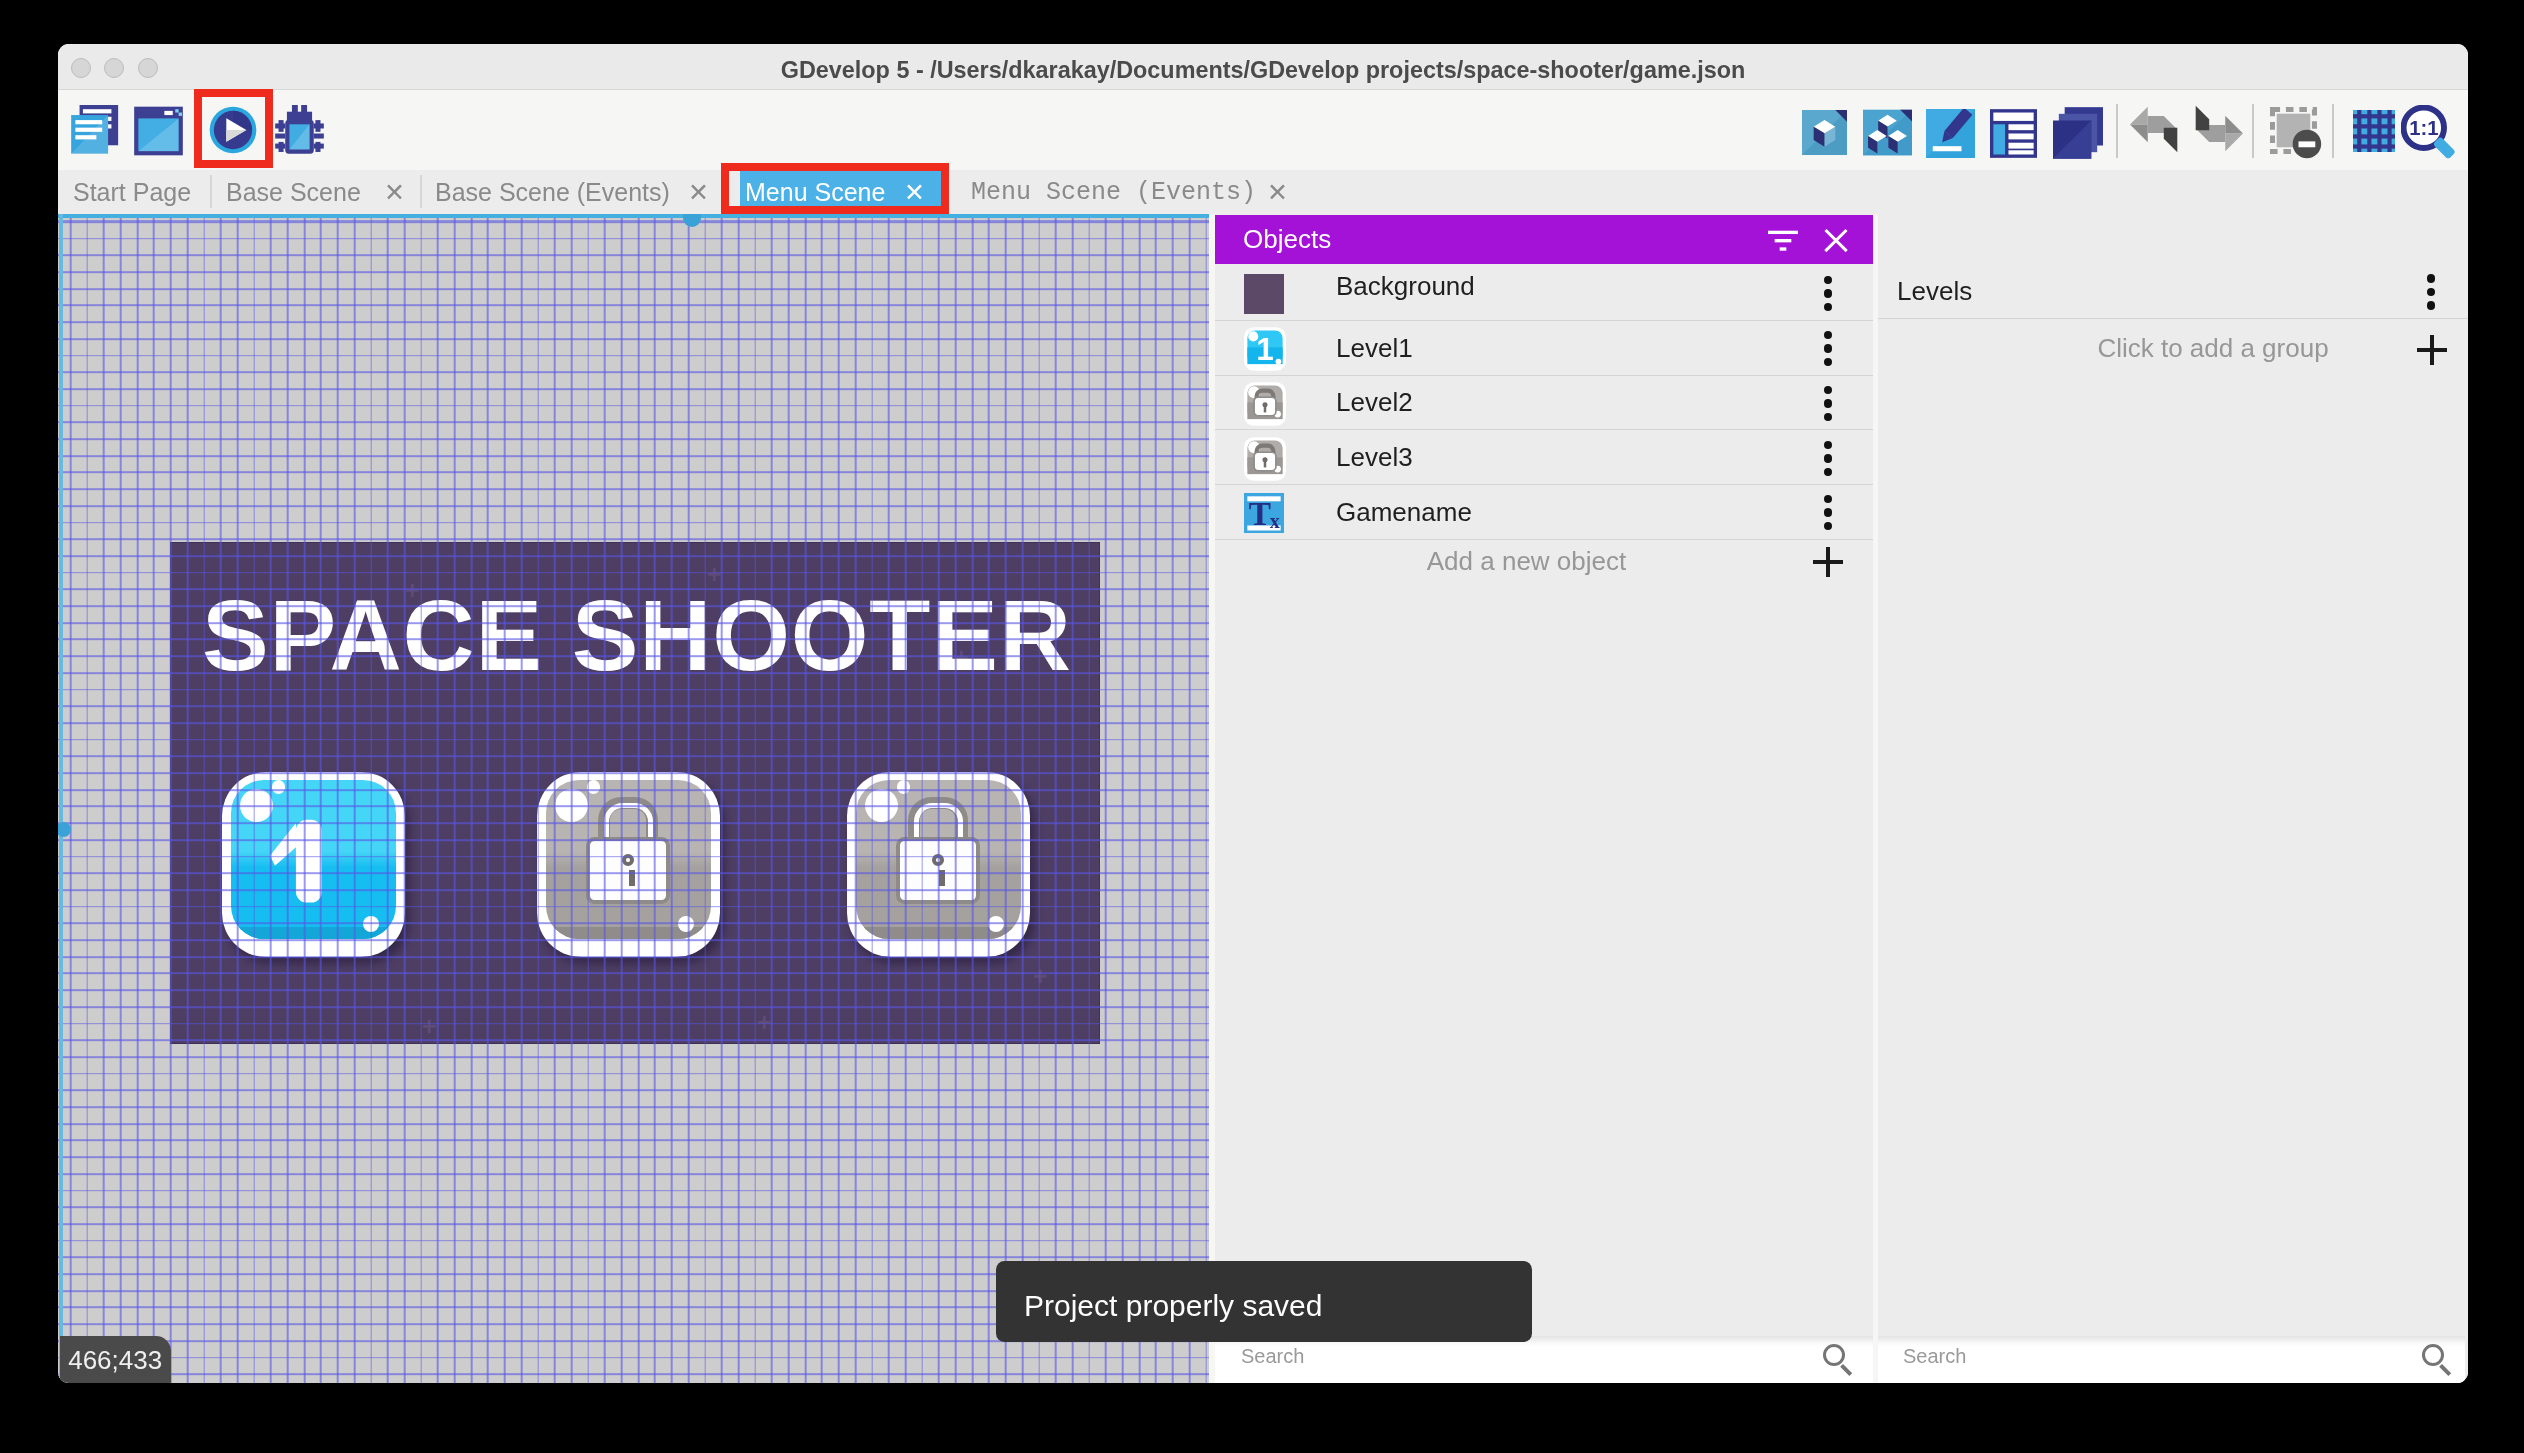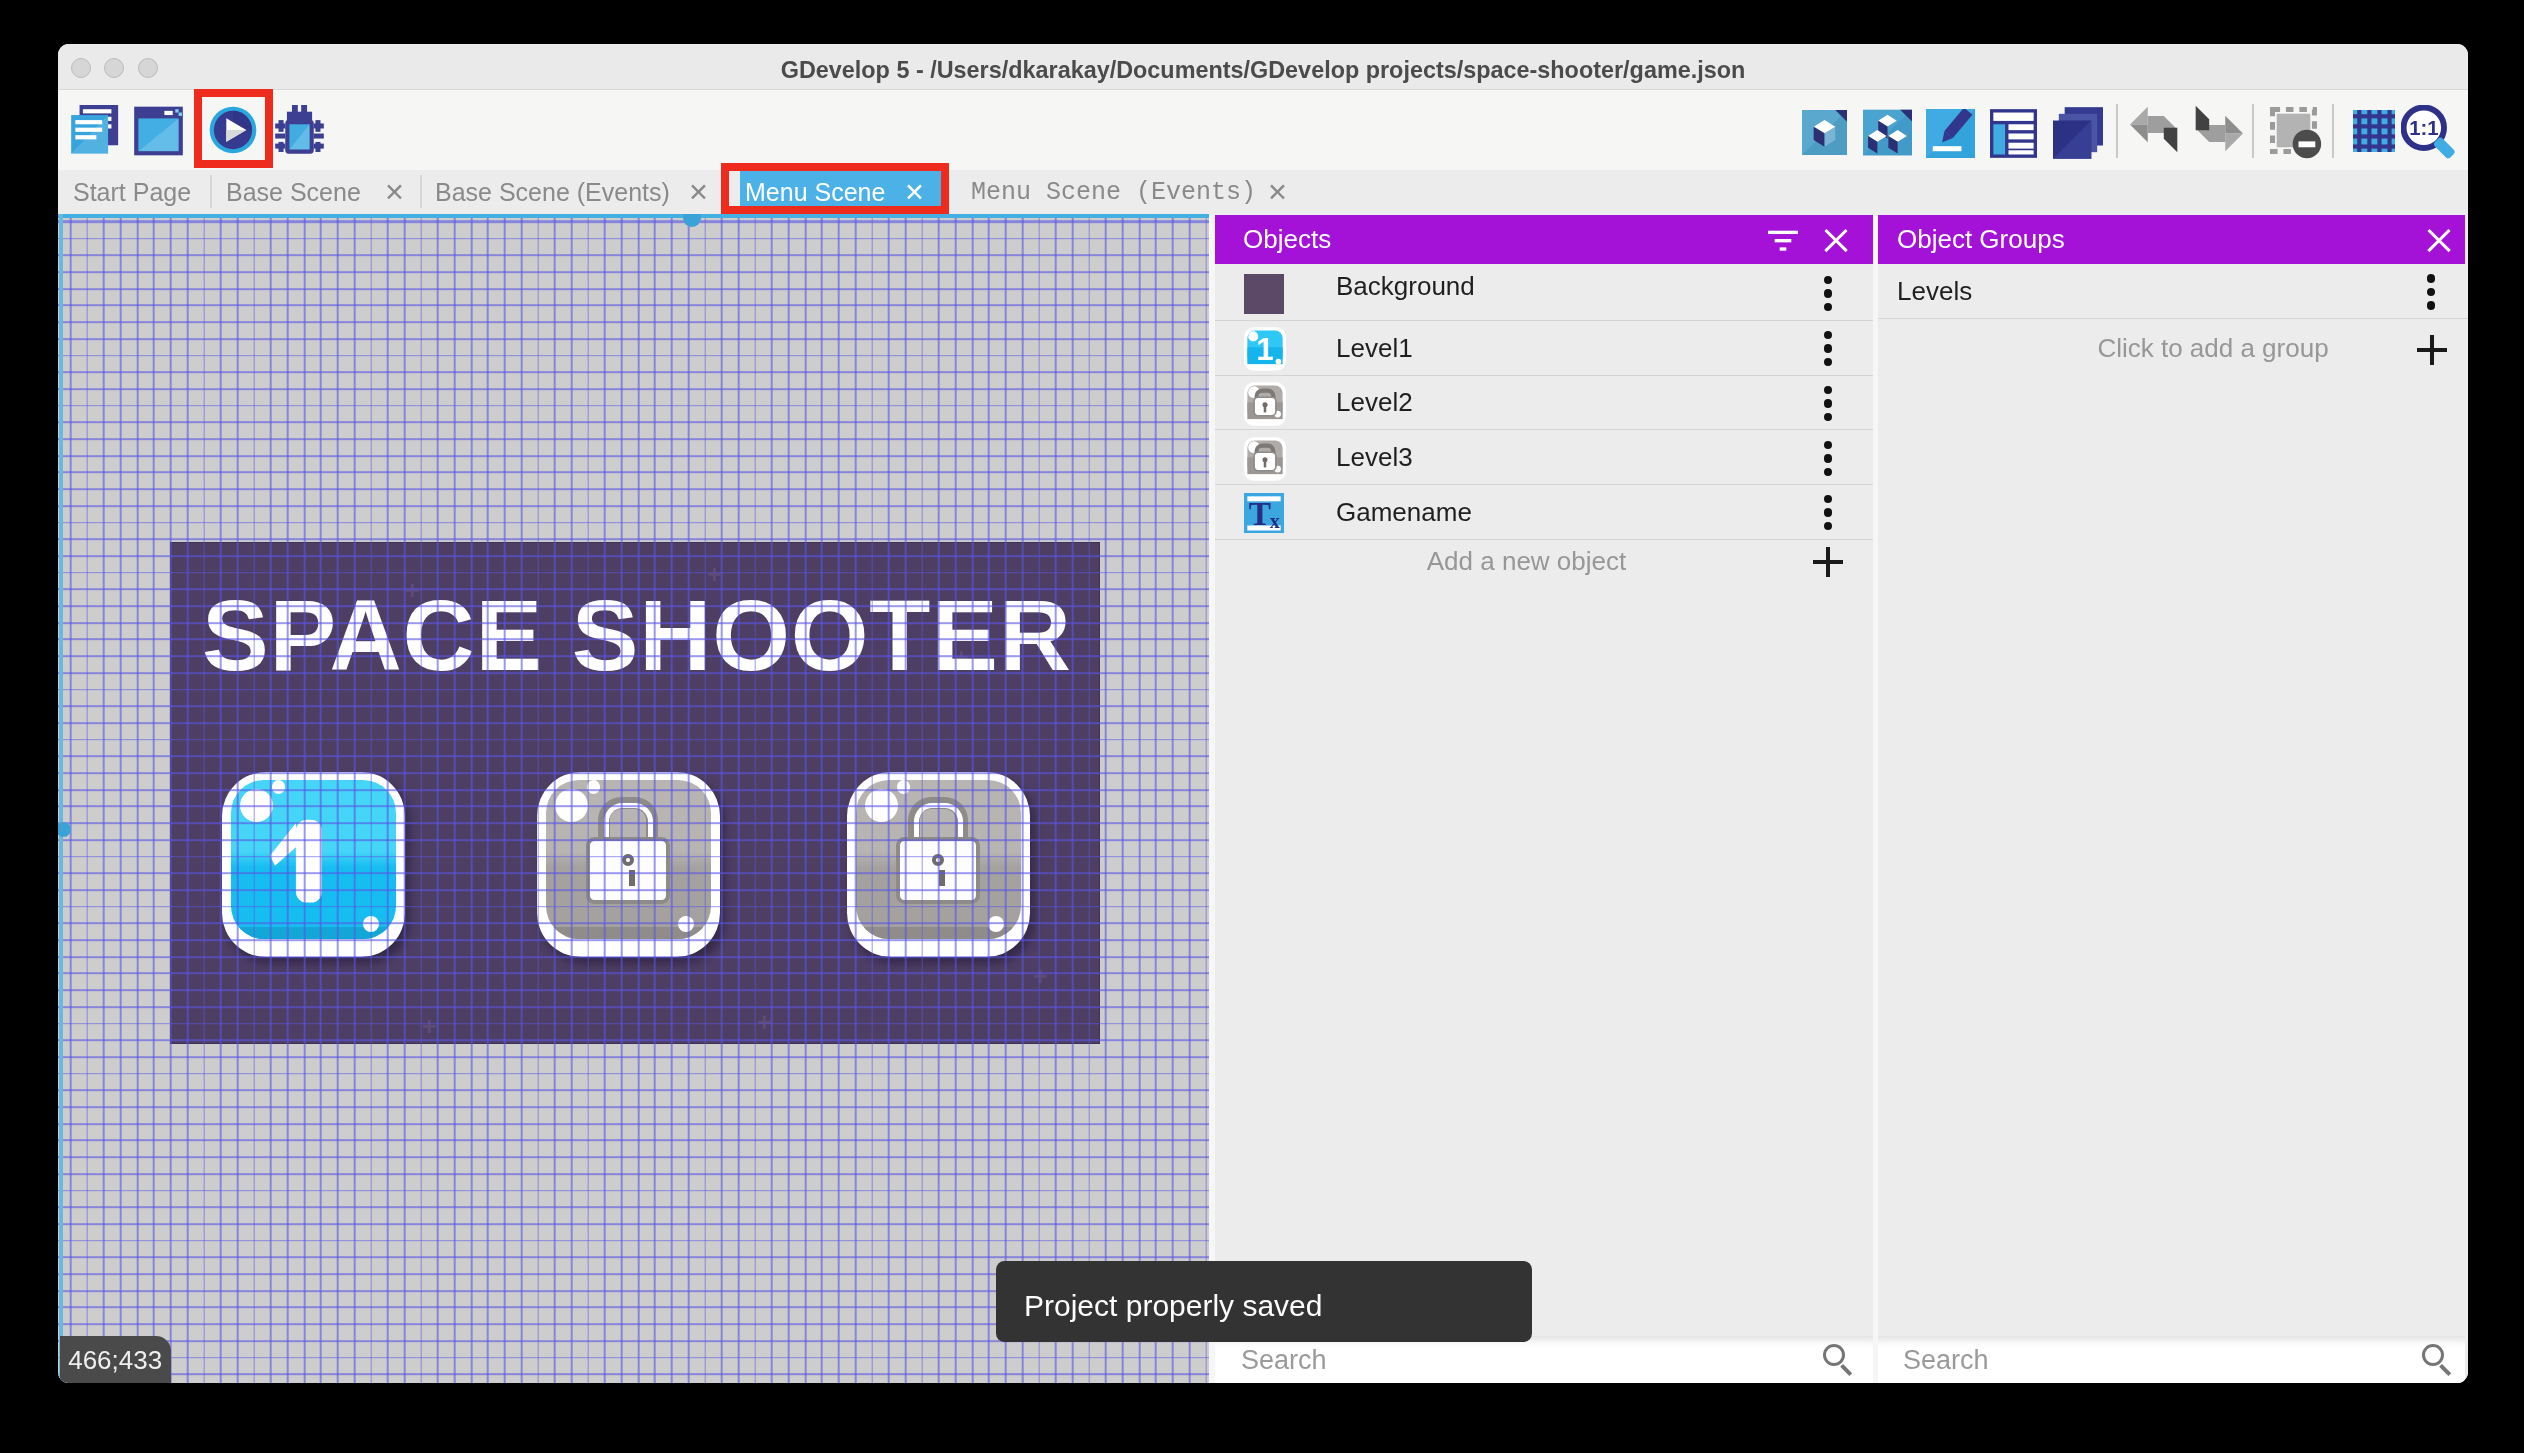--- a/index.html
+++ b/index.html
@@ -60,21 +60,21 @@
 
 
 .pane { position:absolute; top:170px; height:1170px; background:#ececec; }
 .phead { position:absolute; left:0; top:0.8px; width:100%; height:49px; background:#a312d6; color:#fff; font-size:26px; display:flex; align-items:center; }
 .row { position:absolute; left:0; width:100%; border-bottom:1.7px solid #d4d4d4; }
 .rowtxt { position:absolute; font-size:26px; color:#1f1f1f; left:121px; }
 .dots { position:absolute; width:8.4px; }
 .dots span { position:absolute; left:0; width:8.4px; height:8.4px; border-radius:50%; background:#111; }
 .muted { color:#979797; font-size:26px; }
 .search { position:absolute; left:0; bottom:0; width:100%; height:48px; background:#ffffff; box-shadow:inset 0 10px 8.4px -6.7px rgba(0,0,0,0.14); }
-.search .ph { position:absolute; top:9.2px; font-size:27px; color:#9a9a9a; }
+.search .ph { position:absolute; top:9.2px; font-size:20px; color:#9a9a9a; }
 .mag { position:absolute; width:22px; height:22px; border:3.3px solid #757575; border-radius:50%; }
 .mag::after { content:""; position:absolute; left:16.7px; top:16.7px; width:13.4px; height:4.2px; background:#757575; transform:rotate(45deg); transform-origin:0 0; }
 .plus { position:absolute; width:28.5px; height:28.5px; }
 .plus::before { content:""; position:absolute; left:0; top:12.6px; width:30px; height:4.2px; background:#1a1a1a; }
 .plus::after { content:""; position:absolute; left:12.6px; top:0; width:4.2px; height:30px; background:#1a1a1a; }
 .xwhite { position:absolute; width:25px; height:25px; }
 .xwhite::before, .xwhite::after { content:""; position:absolute; left:-2.5px; top:11px; width:30px; height:3.3px; background:#fff; }
 .xwhite::before { transform:rotate(45deg); }
 .xwhite::after { transform:rotate(-45deg); }
 
@@ -405,24 +405,20 @@
     </div>
     <div class="muted" style="position:absolute; left:0; top:332px; width:623px; text-align:center;">Add a new object</div>
     <div class="plus" style="left:598px; top:333px;"></div>
     <div class="search">
       <div class="ph" style="left:26px;">Search</div>
       <div class="mag" style="left:608px; top:8.4px;"></div>
     </div>
   </div>
 
   <div class="pane" id="ogpane" style="left:1820px; width:590px;">
-    <div class="phead" style="width:587px;">
-        <span style="margin-left:19px;">Object Groups</span>
-      <div class="xwhite" style="left:548px; top:13.4px;"></div>
-    </div>
     <div class="row" style="top:52px; height:53px;">
       <div class="rowtxt" style="left:19px; top:10px;">Levels</div>
       <div class="dots" style="left:549px; top:8.4px;">
           <span style="top:0;"></span>
           <span style="top:13.4px;"></span>
           <span style="top:27px;"></span>
         </div>
     </div>
     <div class="muted" style="position:absolute; left:0; top:119px; width:670px; text-align:center;">Click to add a group</div>
     <div class="plus" style="left:539px; top:121px;"></div>

